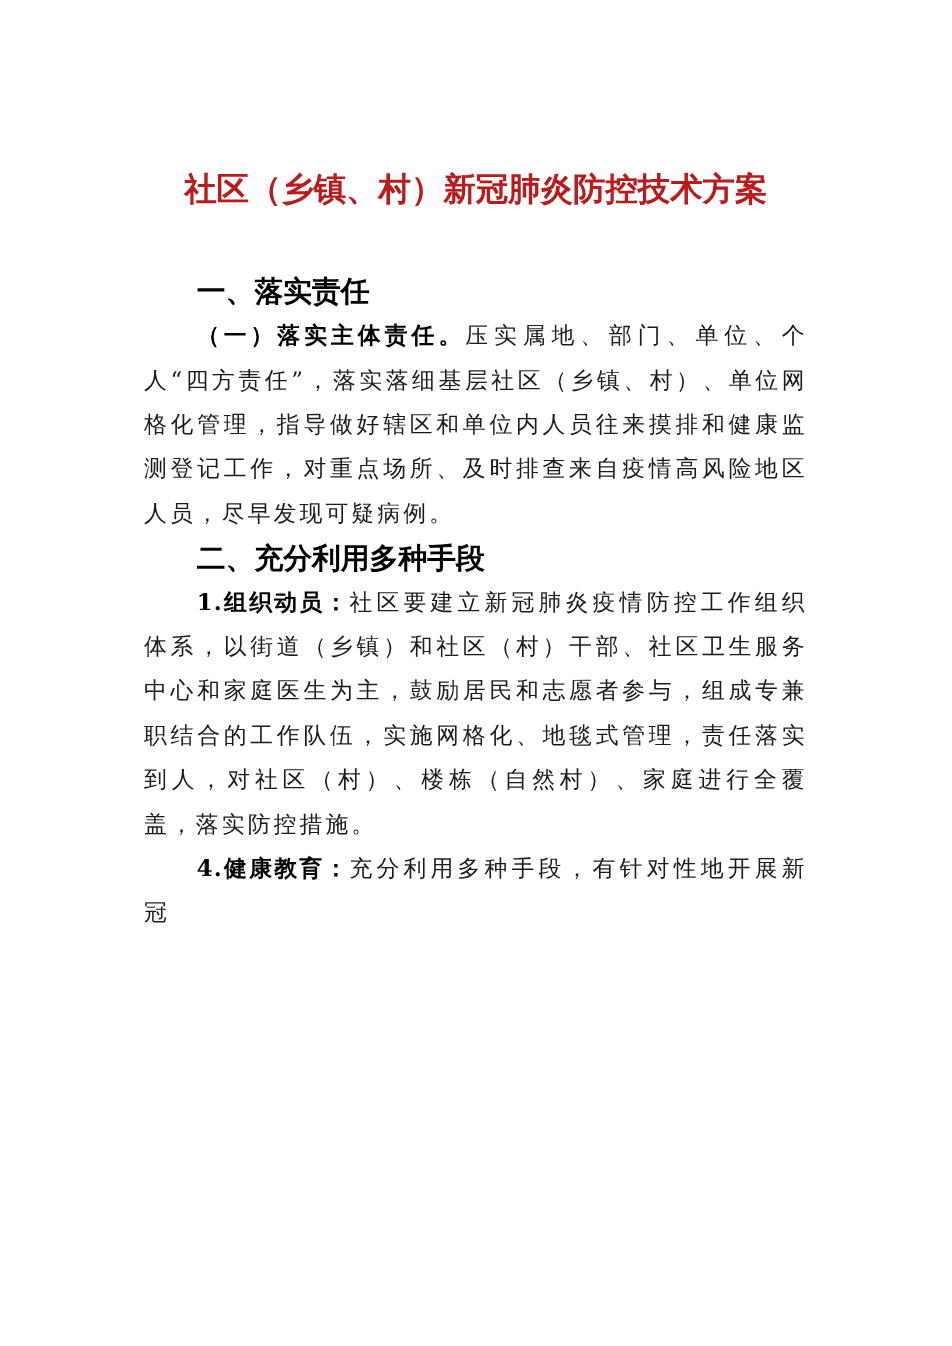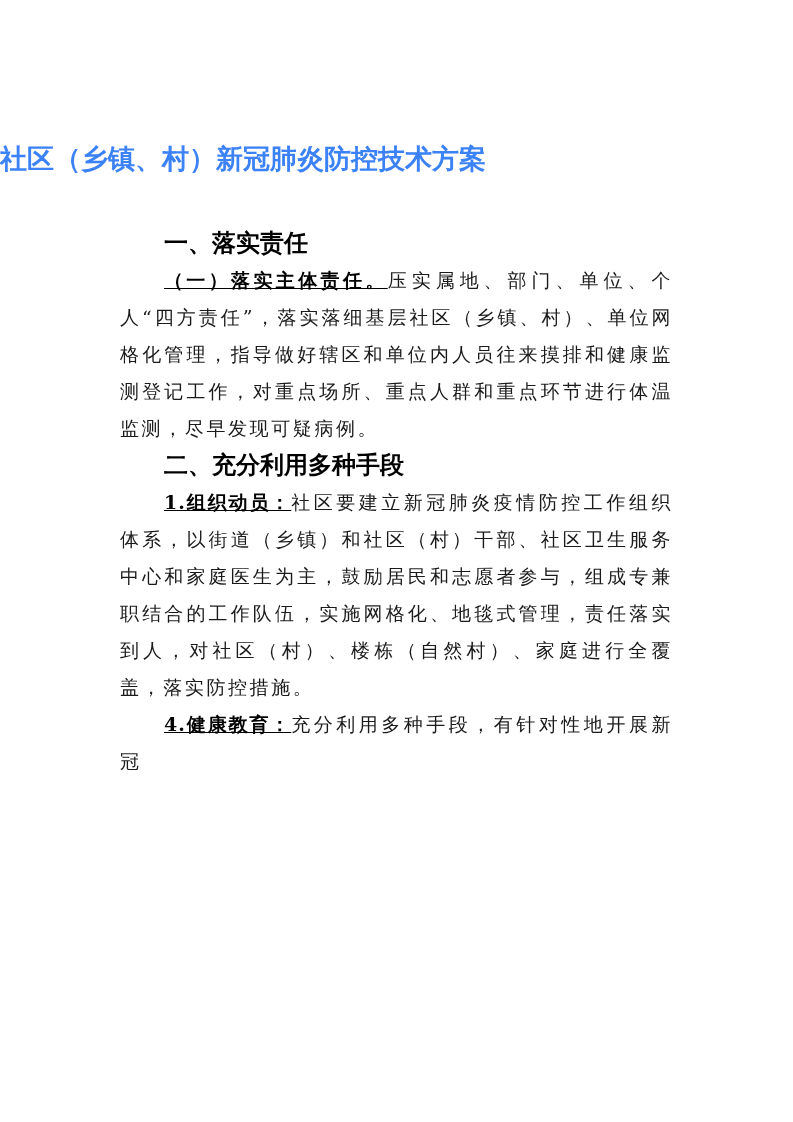--- a/index.html
+++ b/index.html
@@ -21,26 +21,27 @@
       top: 0;
       width: 793px;
       height: 1122px;
       background: #ffffff;
     }
     .title {
       position: absolute;
       left: 0;
       width: 793px;
       top: 139px;
+      text-align: center;
       font-family: "DejaVu Sans", "Liberation Sans", sans-serif;
       font-weight: bold;
       font-size: 27px;
       line-height: 40px;
       letter-spacing: 0px;
-      color: #3b82f6;
+      color: #b91c1c;
     }
     .content {
       position: absolute;
       left: 120px;
       top: 225px;
       width: 553px;
     }
     .h1 {
       font-family: "DejaVu Sans", "Liberation Sans", sans-serif;
       font-weight: bold;
@@ -58,35 +59,34 @@
       text-align-last: left;
       text-indent: 44px;
       letter-spacing: 2.6px;
       color: #1a1a1a;
       margin: 0;
     }
     .lead {
       font-weight: bold;
       letter-spacing: 1px;
       color: #000000;
-      text-decoration: underline;
     }
   </style>
 </head>
 <body>
 
 <div class="page">
 
   <div class="title">社区（乡镇、村）新冠肺炎防控技术方案</div>
 
   <div class="content">
 
     <div class="h1">一、落实责任</div>
 
-    <p class="para"><span class="lead">（一）落实主体责任。</span><span>压实属地、部门、单位、个人“四方责任”，落实落细基层社区（乡镇、村）、单位网格化管理，指导做好辖区和单位内人员往来摸排和健康监测登记工作，对重点场所、重点人群和重点环节进行体温监测，尽早发现可疑病例。</span></p>
+    <p class="para"><span class="lead">（一）落实主体责任。</span><span>压实属地、部门、单位、个人“四方责任”，落实落细基层社区（乡镇、村）、单位网格化管理，指导做好辖区和单位内人员往来摸排和健康监测登记工作，对重点场所、及时排查来自疫情高风险地区人员，尽早发现可疑病例。</span></p>
 
 
     <div class="h1">二、充分利用多种手段</div>
 
 
     <p class="para"><span class="lead">1.组织动员：</span><span>社区要建立新冠肺炎疫情防控工作组织体系，以街道（乡镇）和社区（村）干部、社区卫生服务中心和家庭医生为主，鼓励居民和志愿者参与，组成专兼职结合的工作队伍，实施网格化、地毯式管理，责任落实到人，对社区（村）、楼栋（自然村）、家庭进行全覆盖，落实防控措施。</span></p>
 
     <p class="para"><span class="lead">4.健康教育：</span><span>充分利用多种手段，有针对性地开展新冠</span></p>
 
   </div>

